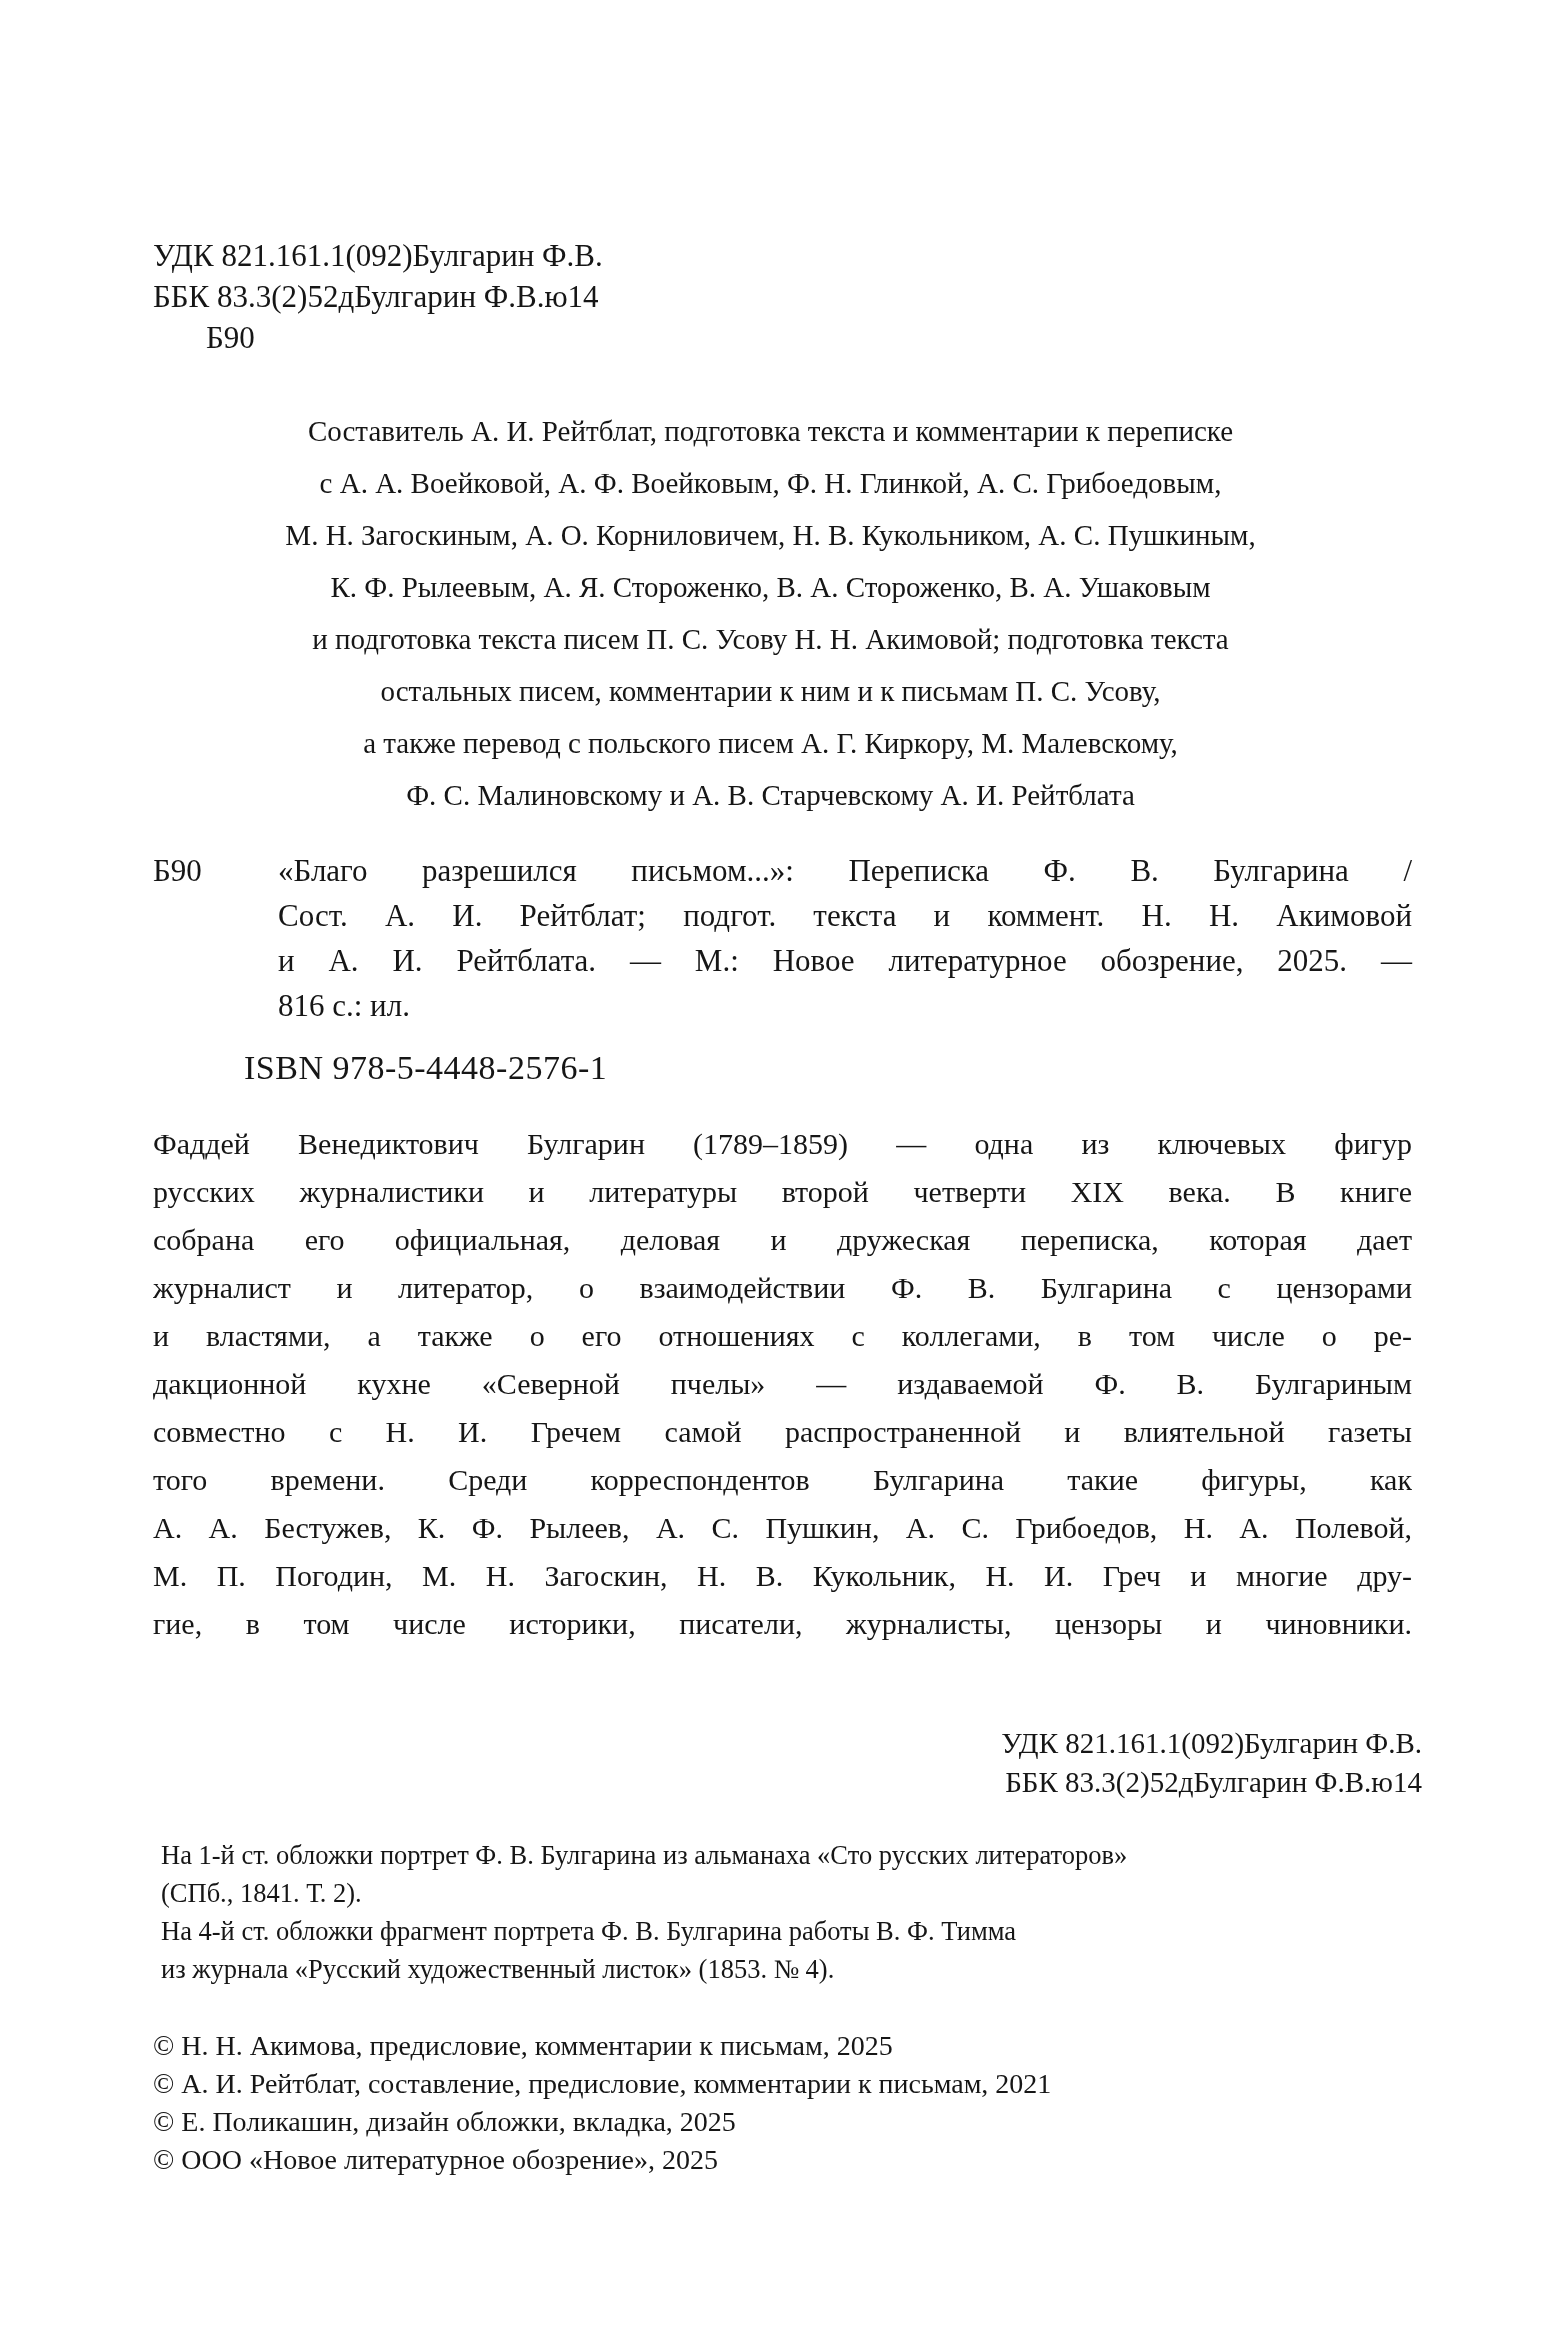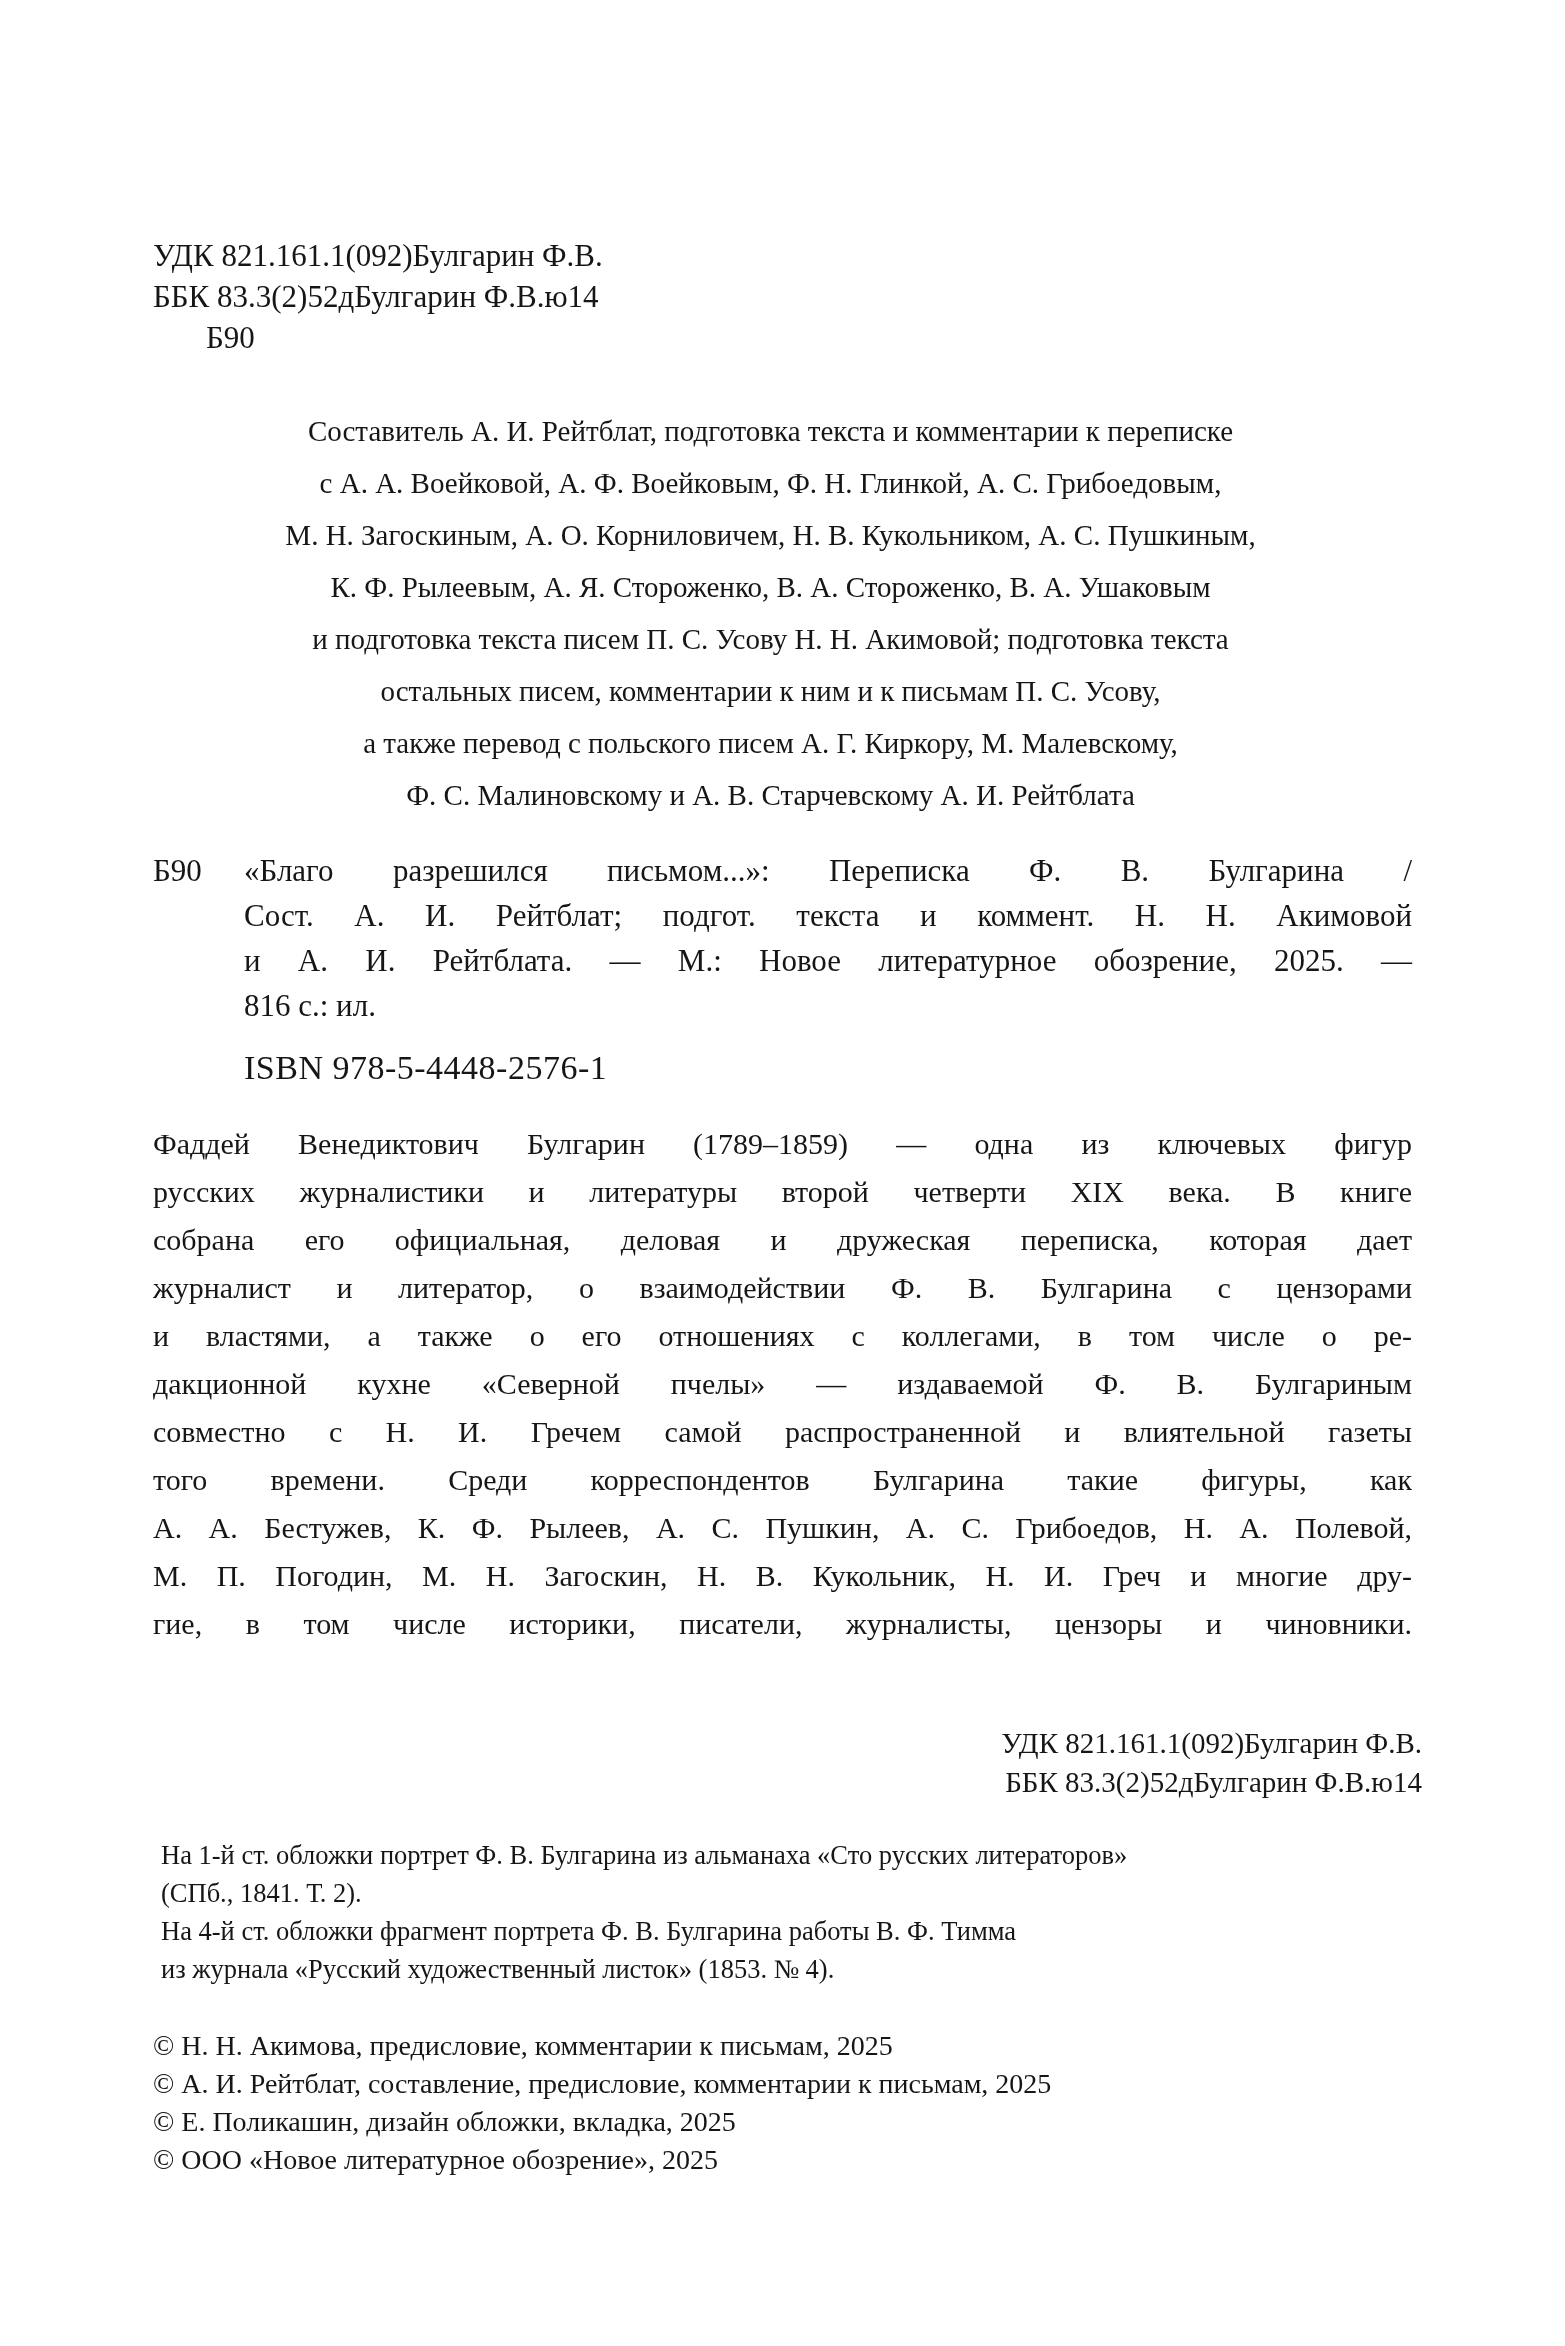--- a/index.html
+++ b/index.html
@@ -48,20 +48,21 @@
   }
   .catalog-code {
     position: absolute;
     left: 0;
     top: 0;
   }
   .catalog-text { margin-left: 91px; }
   .catalog-text .jline {
     text-align: justify;
     text-align-last: justify;
+    margin-left: 34px;
   }
   .catalog-text .jline:last-child { text-align-last: left; }
 
   .isbn {
     left: 244px;
     top: 1049px;
     font-size: 34px;
     font-weight: normal;
     letter-spacing: 0.5px;
   }
@@ -160,19 +161,19 @@
 
   <div class="block cover-notes">
       <div>На 1-й ст. обложки портрет Ф. В. Булгарина из альманаха «Сто русских литераторов»</div>
       <div>(СПб., 1841. Т. 2).</div>
       <div>На 4-й ст. обложки фрагмент портрета Ф. В. Булгарина работы В. Ф. Тимма</div>
       <div>из журнала «Русский художественный листок» (1853. № 4).</div>
     </div>
 
   <div class="block copyrights">
       <div>© Н. Н. Акимова, предисловие, комментарии к письмам, 2025</div>
-      <div>© А. И. Рейтблат, составление, предисловие, комментарии к письмам, 2025</div>
+      <div>© А. И. Рейтблат, составление, предисловие, комментарии к письмам, 2021</div>
       <div>© Е. Поликашин, дизайн обложки, вкладка, 2025</div>
       <div>© ООО «Новое литературное обозрение», 2025</div>
     </div>
 
 </div>
 
 
 </body></html>

